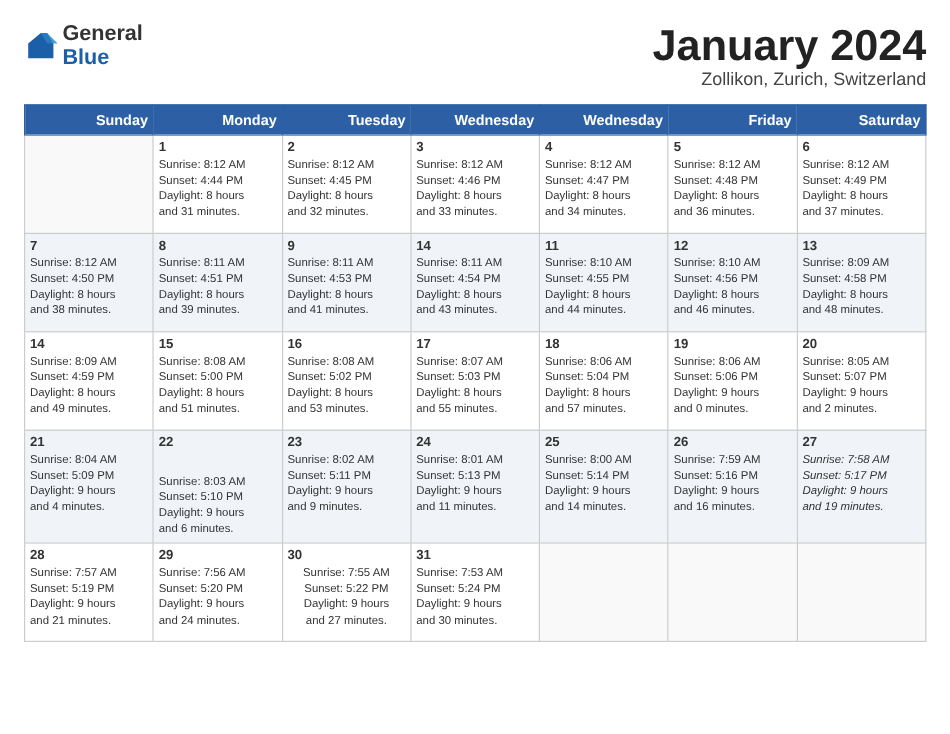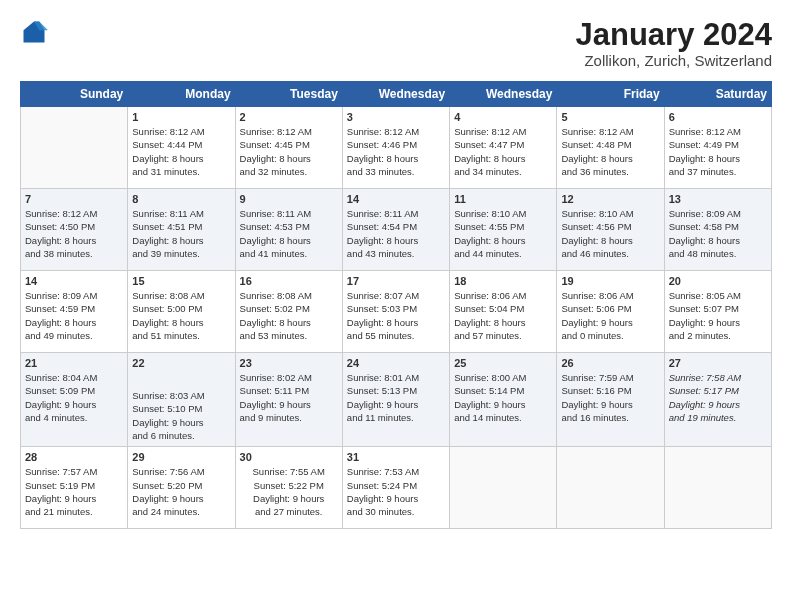--- a/index.html
+++ b/index.html
@@ -33,21 +33,21 @@
     .logo-blue { color: #1a5fa8; }
     .logo-icon {
       width: 28px;
       height: 28px;
       margin-right: 4px;
     }
     .title-block {
       text-align: right;
     }
     .month-title {
-      font-size: 31px;
+      font-size: 36px;
       font-weight: bold;
       color: #222;
       line-height: 1.1;
     }
     .location {
       font-size: 15px;
       color: #444;
     }
     .calendar-table {
       width: 100%;
@@ -96,20 +96,24 @@
 <body>
 
 <div class="page">
   <div class="header-row">
     <div class="logo">
       <svg class="logo-icon" viewBox="0 0 32 32">
         <polygon points="16,4 28,14 28,28 4,28 4,14" fill="#1a5fa8"></polygon>
         <polygon points="22,4 32,14 28,14 16,4" fill="#4a9fd4"></polygon>
         <polygon points="16,4 22,4 28,14 22,14" fill="#2a7abf"></polygon>
       </svg>
+      <div class="logo-text">
+        <span class="logo-general">General</span><br>
+        <span class="logo-blue">Blue</span>
+      </div>
     </div>
     <div class="title-block">
       <div class="month-title">January 2024</div>
       <div class="location">Zollikon, Zurich, Switzerland</div>
     </div>
   </div>
 
   <table class="calendar-table">
     <thead>
       <tr>

